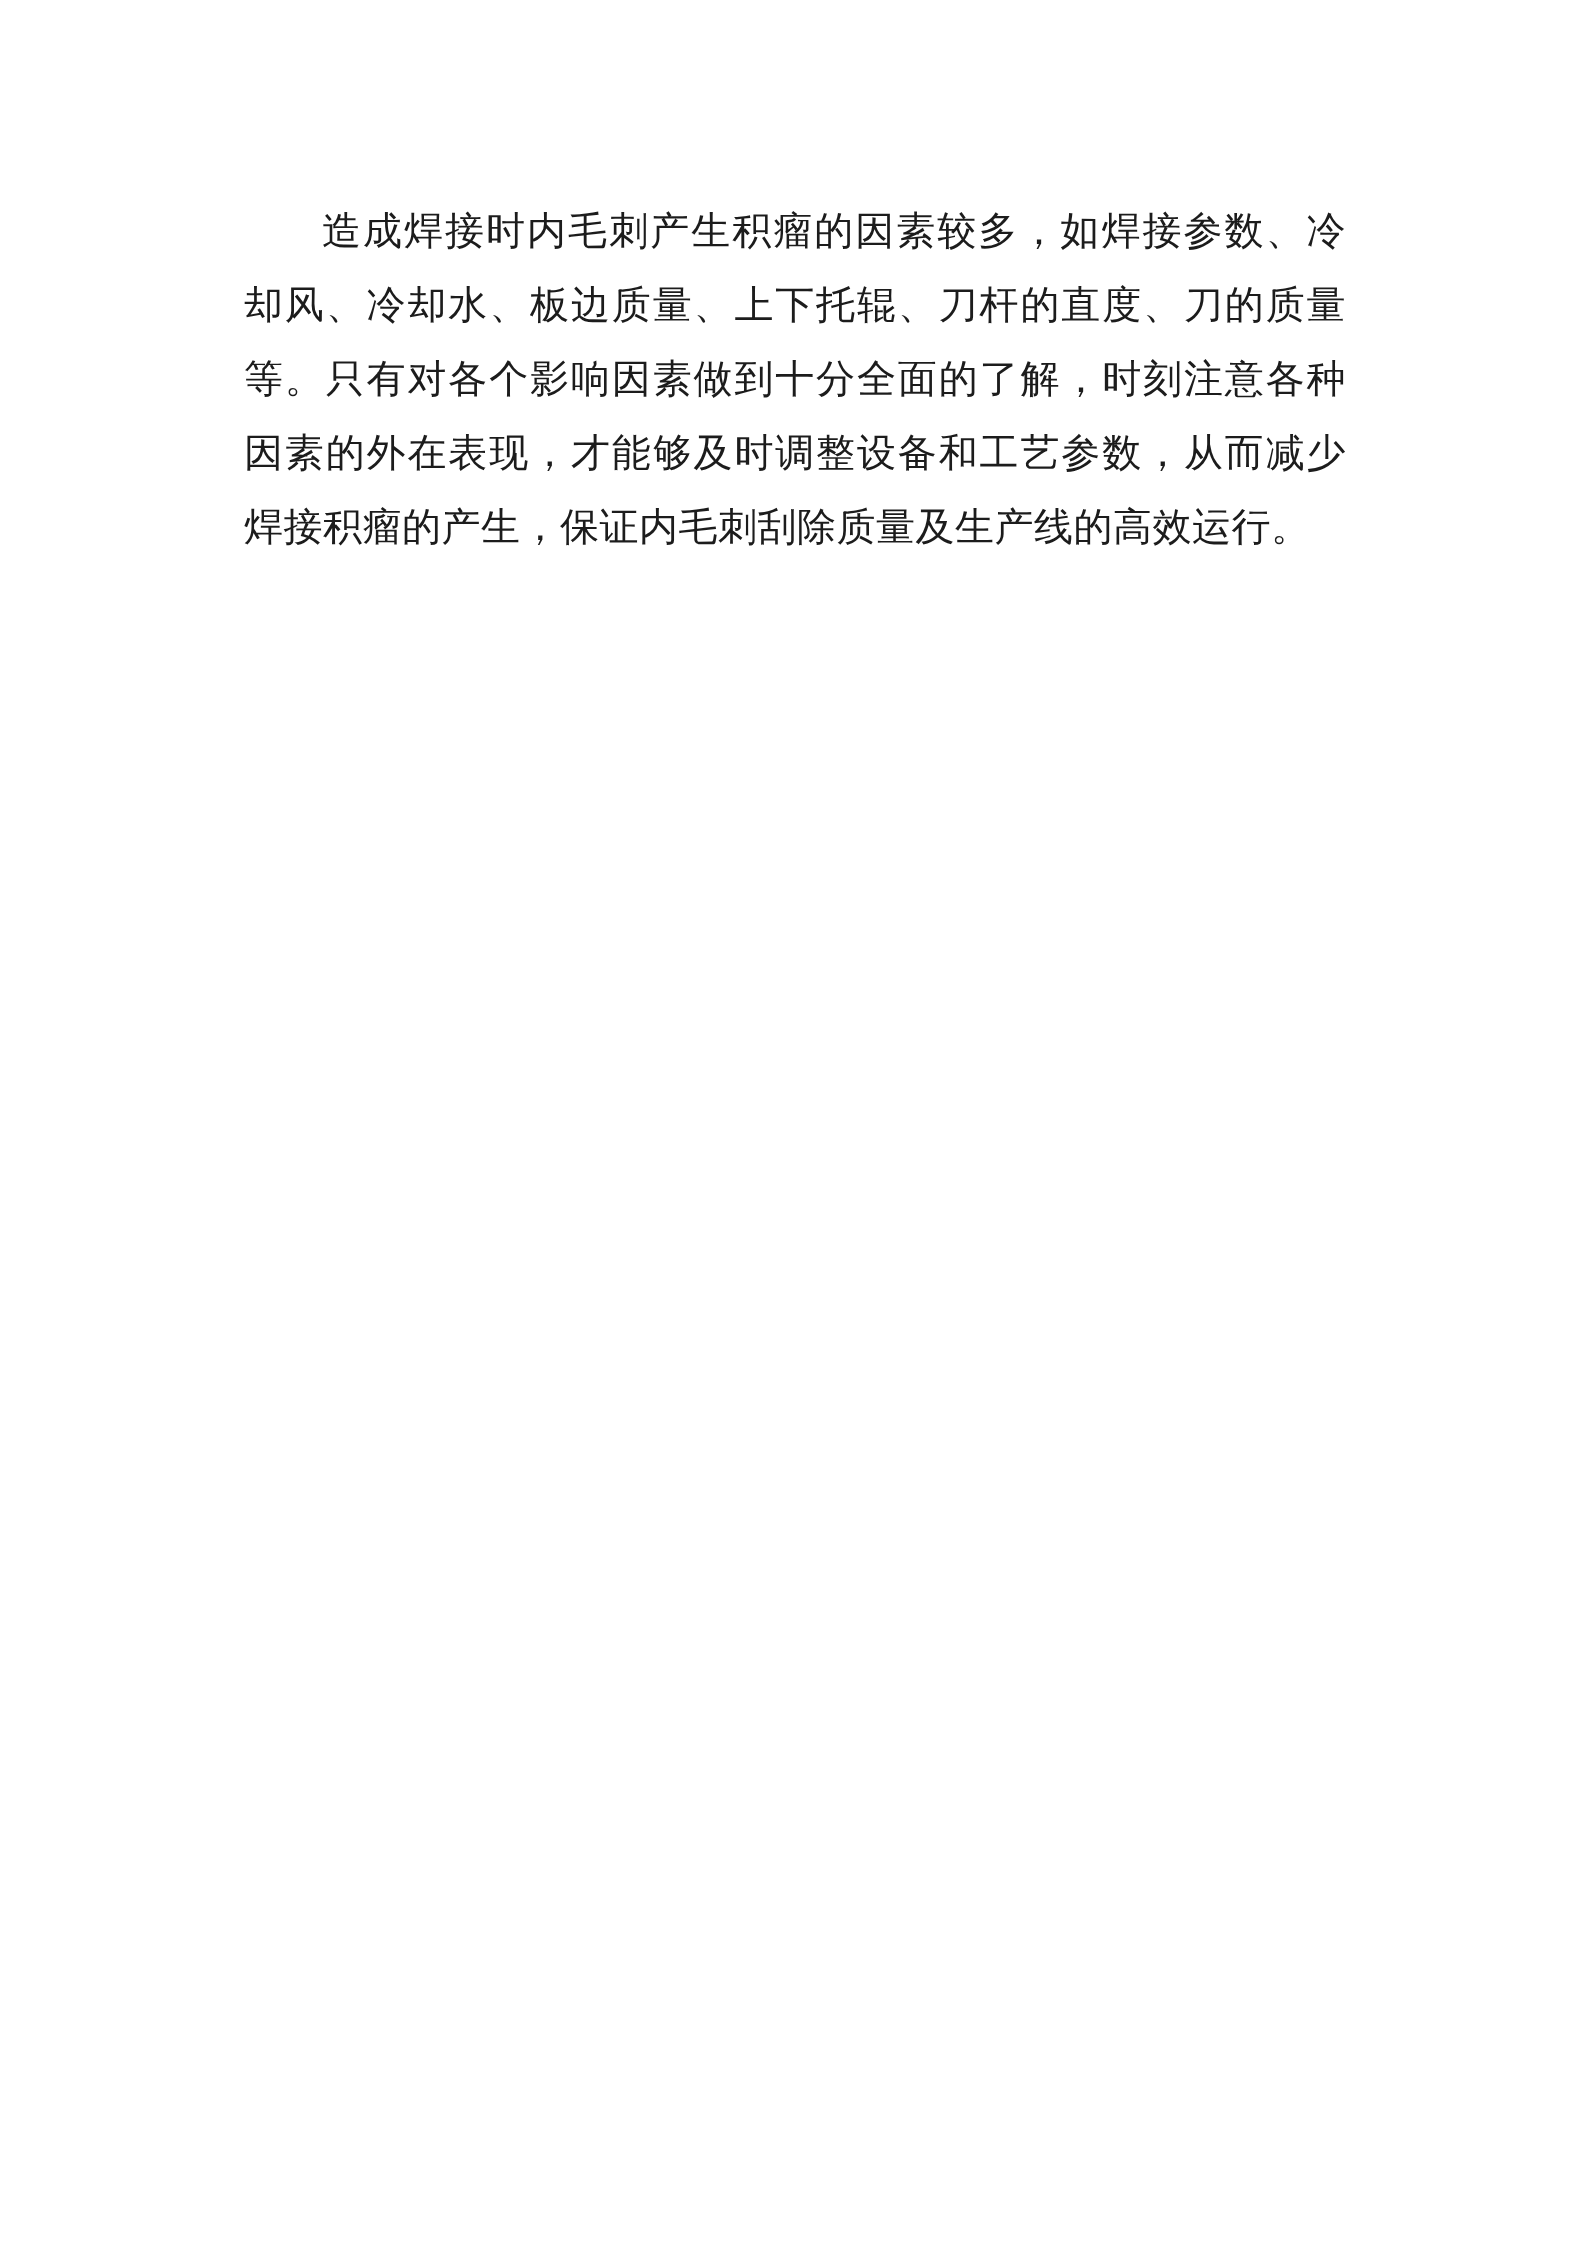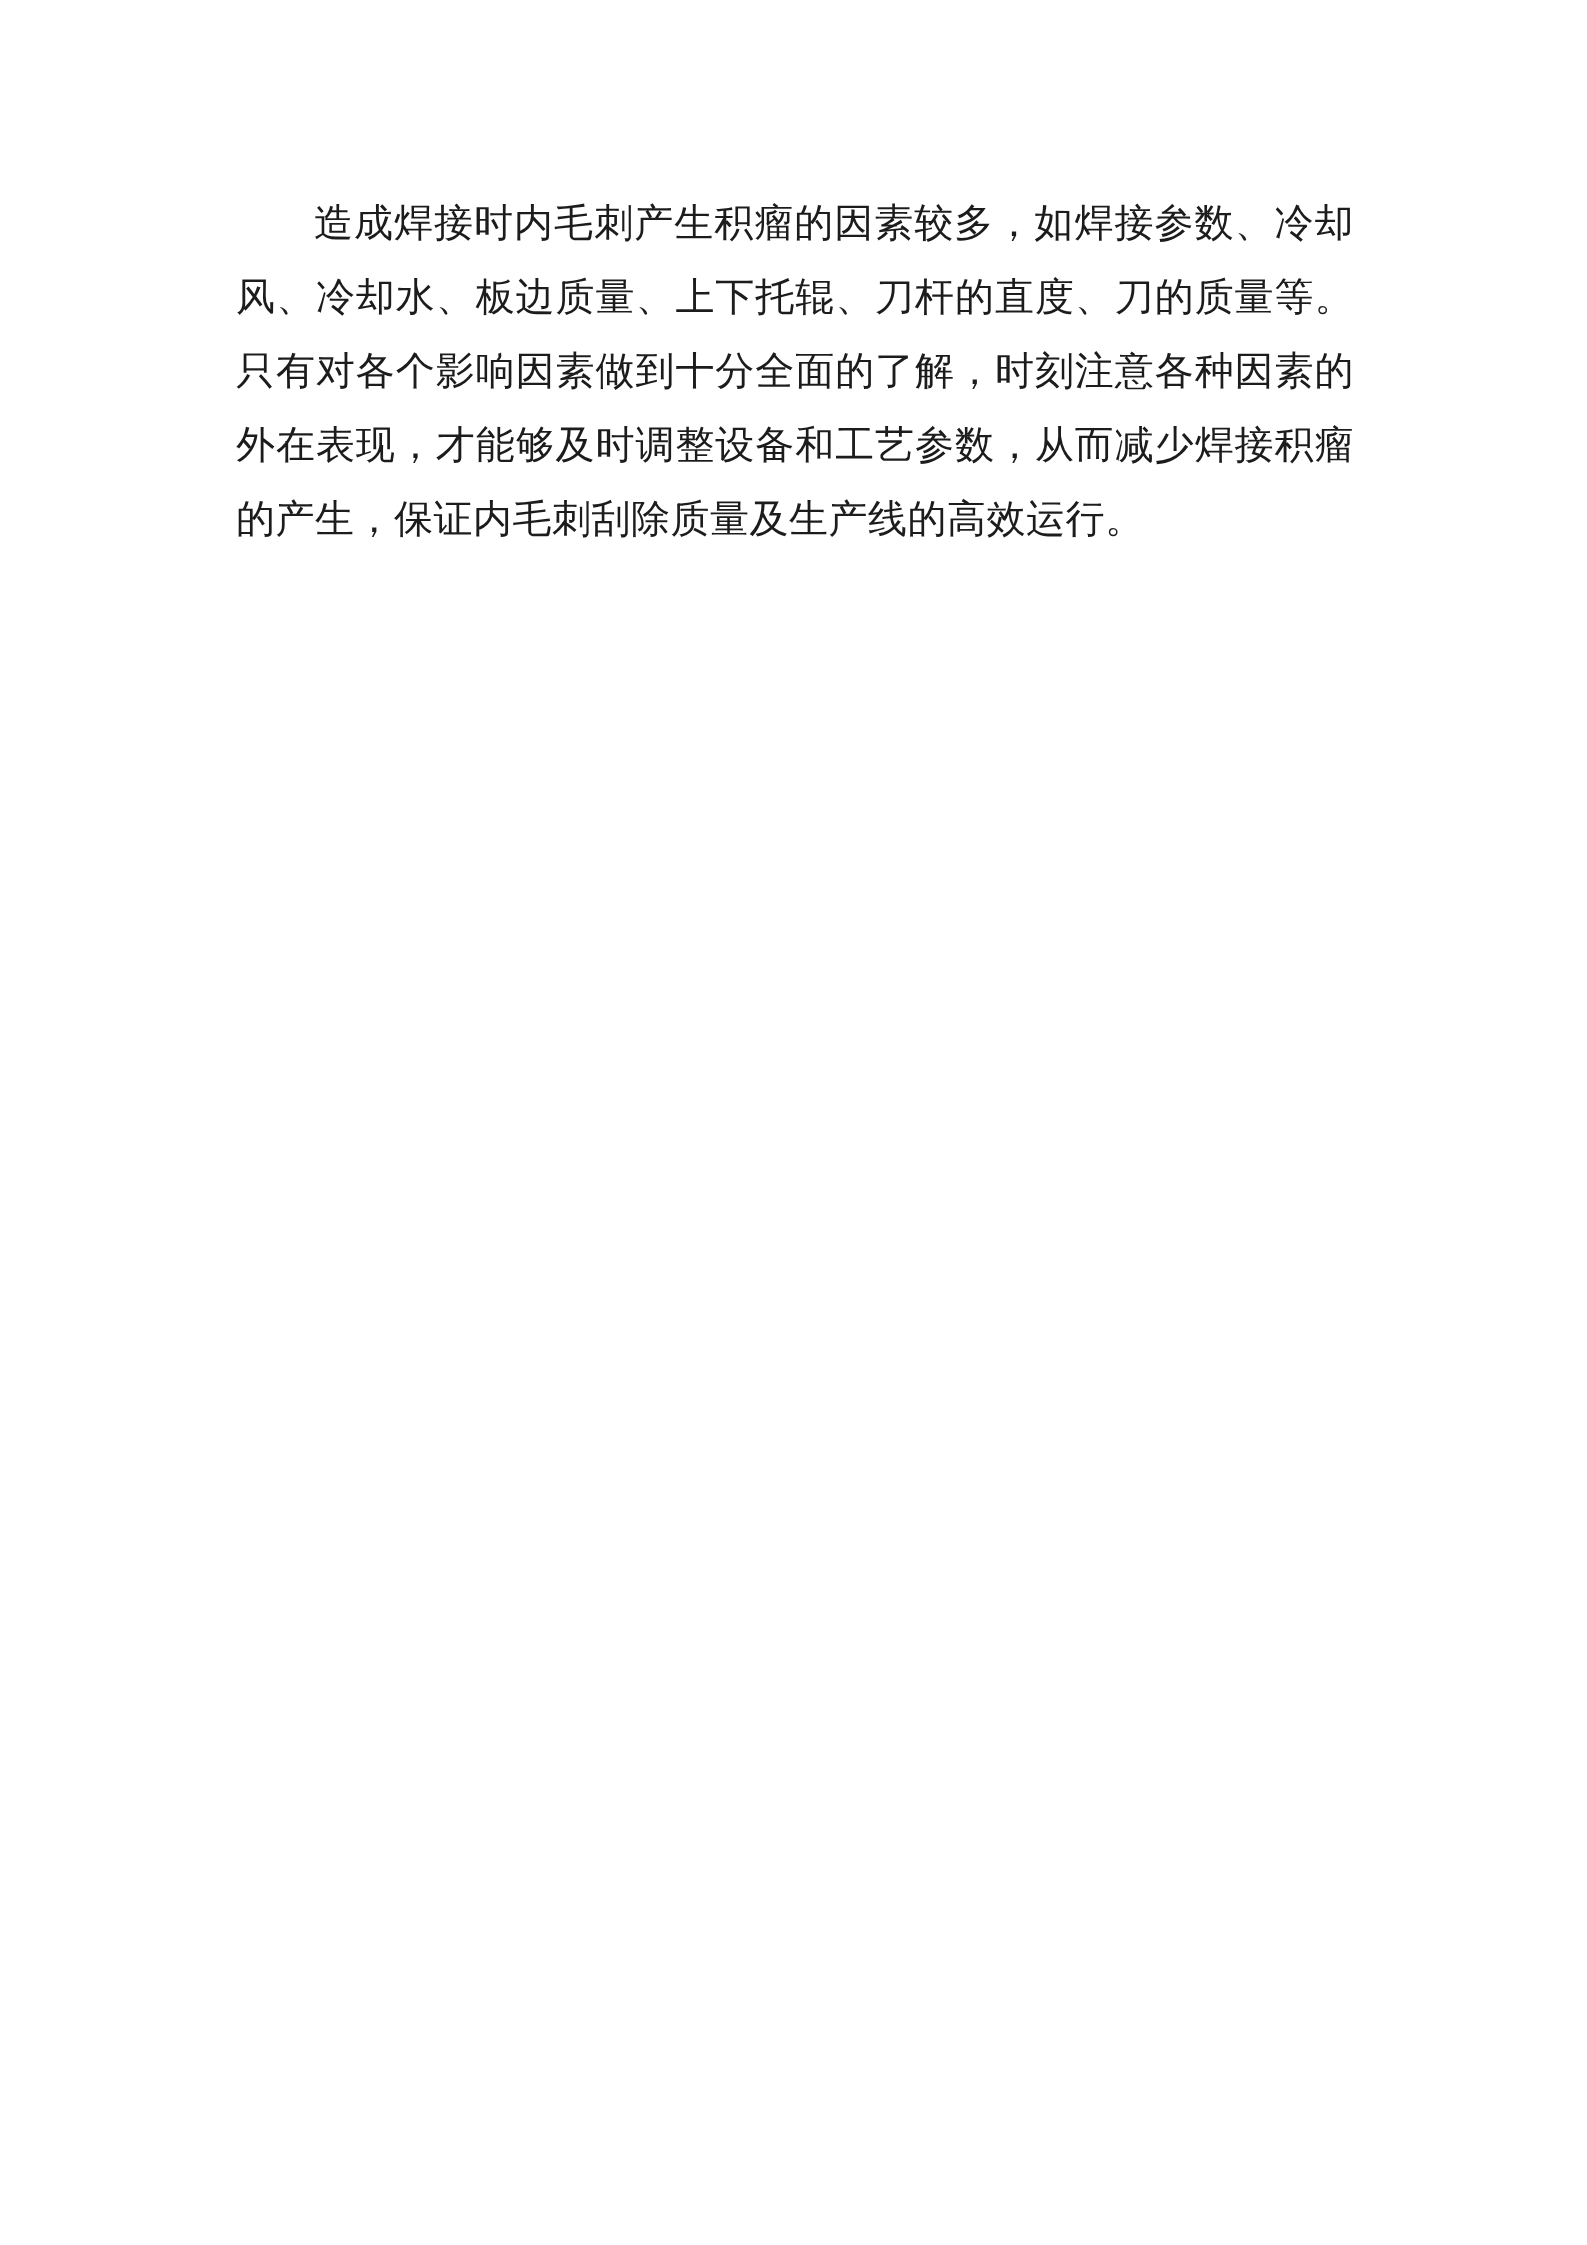--- a/index.html
+++ b/index.html
@@ -23,21 +23,21 @@
   }
   .body-paragraph {
     font-family: "DejaVu Serif", "Liberation Serif", serif;
     font-size: 39px;
     line-height: 74px;
     color: #1c1c1c;
     text-align: justify;
     text-justify: inter-character;
     text-indent: 78px;
     letter-spacing: 0.5px;
-    margin: 0;
+    margin: 8px;
     white-space: pre-wrap;
     word-break: break-all;
   }
 </style>
 </head>
 <body>
 
 <div class="page">
   <div class="content">
     <p class="body-paragraph">造成焊接时内毛刺产生积瘤的因素较多，如焊接参数、冷却风、冷却水、板边质量、上下托辊、刀杆的直度、刀的质量等。只有对各个影响因素做到十分全面的了解，时刻注意各种因素的外在表现，才能够及时调整设备和工艺参数，从而减少焊接积瘤的产生，保证内毛刺刮除质量及生产线的高效运行。</p>

